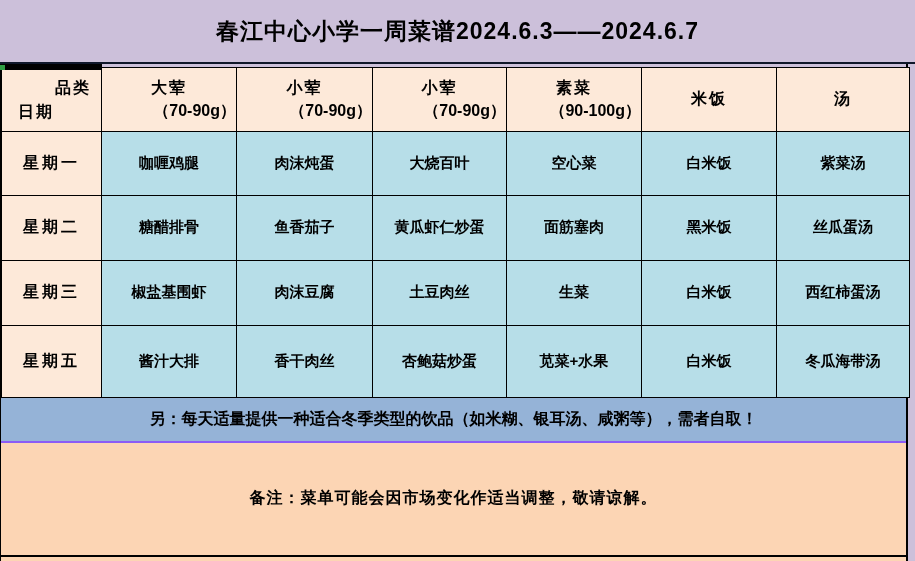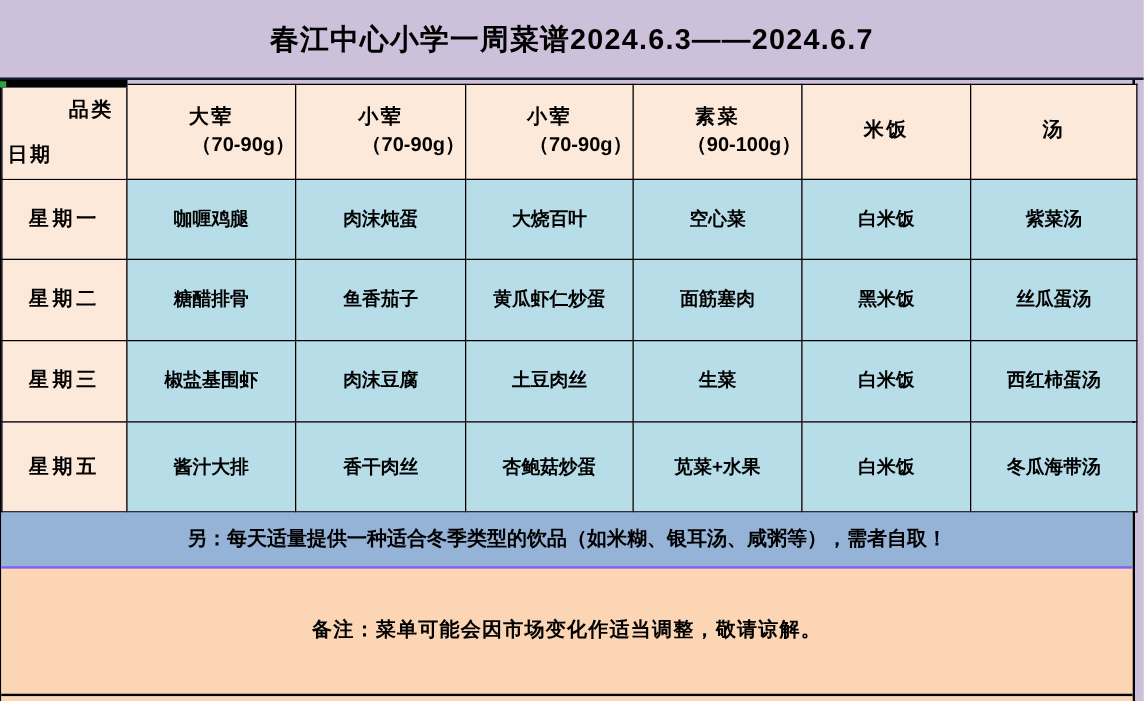--- a/index.html
+++ b/index.html
@@ -26,27 +26,27 @@
   }
   table { border-collapse:collapse; table-layout:fixed; width:100%; }
   th, td {
     border:1.5px solid #000;
     text-align:center; vertical-align:middle;
     padding:0; overflow:hidden;
   }
   th { background:var(--header-peach,#fde9d9); font-size:16px; font-weight:bold; }
   td.dish-cell { background:var(--cell-blue,#b7dee8); font-size:15px; }
   td.day-cell  { background:var(--header-peach,#fde9d9); font-size:16px; letter-spacing:3px; }
-  tr.header-row { height:76px; }
+  tr.header-row { height:64px; }
   tr.data-row { height:65px; }
   tr.data-row.first { height:64px; }
   tr.data-row.last { height:72px; }
   th.corner-cell { border-top:6px solid #000; position:relative; }
   .corner-top { position:absolute; top:8px; right:10px; letter-spacing:2px; }
-  .corner-bottom { position:absolute; bottom:8px; left:4px; letter-spacing:2px; }
+  .corner-bottom { position:absolute; bottom:8px; left:16px; letter-spacing:2px; }
   .col-name { display:block; line-height:1.45; letter-spacing:2px; }
   .col-portion { display:block; line-height:1.45; letter-spacing:0;text-align:right; }
   .drink-note {
     flex:0 0 43px;
     background:var(--note-blue,#95b3d7);
     border-bottom:2px solid #8b5cf6;
     display:flex; align-items:center; justify-content:center;
     font-size:16px;
   }
   .remark {

